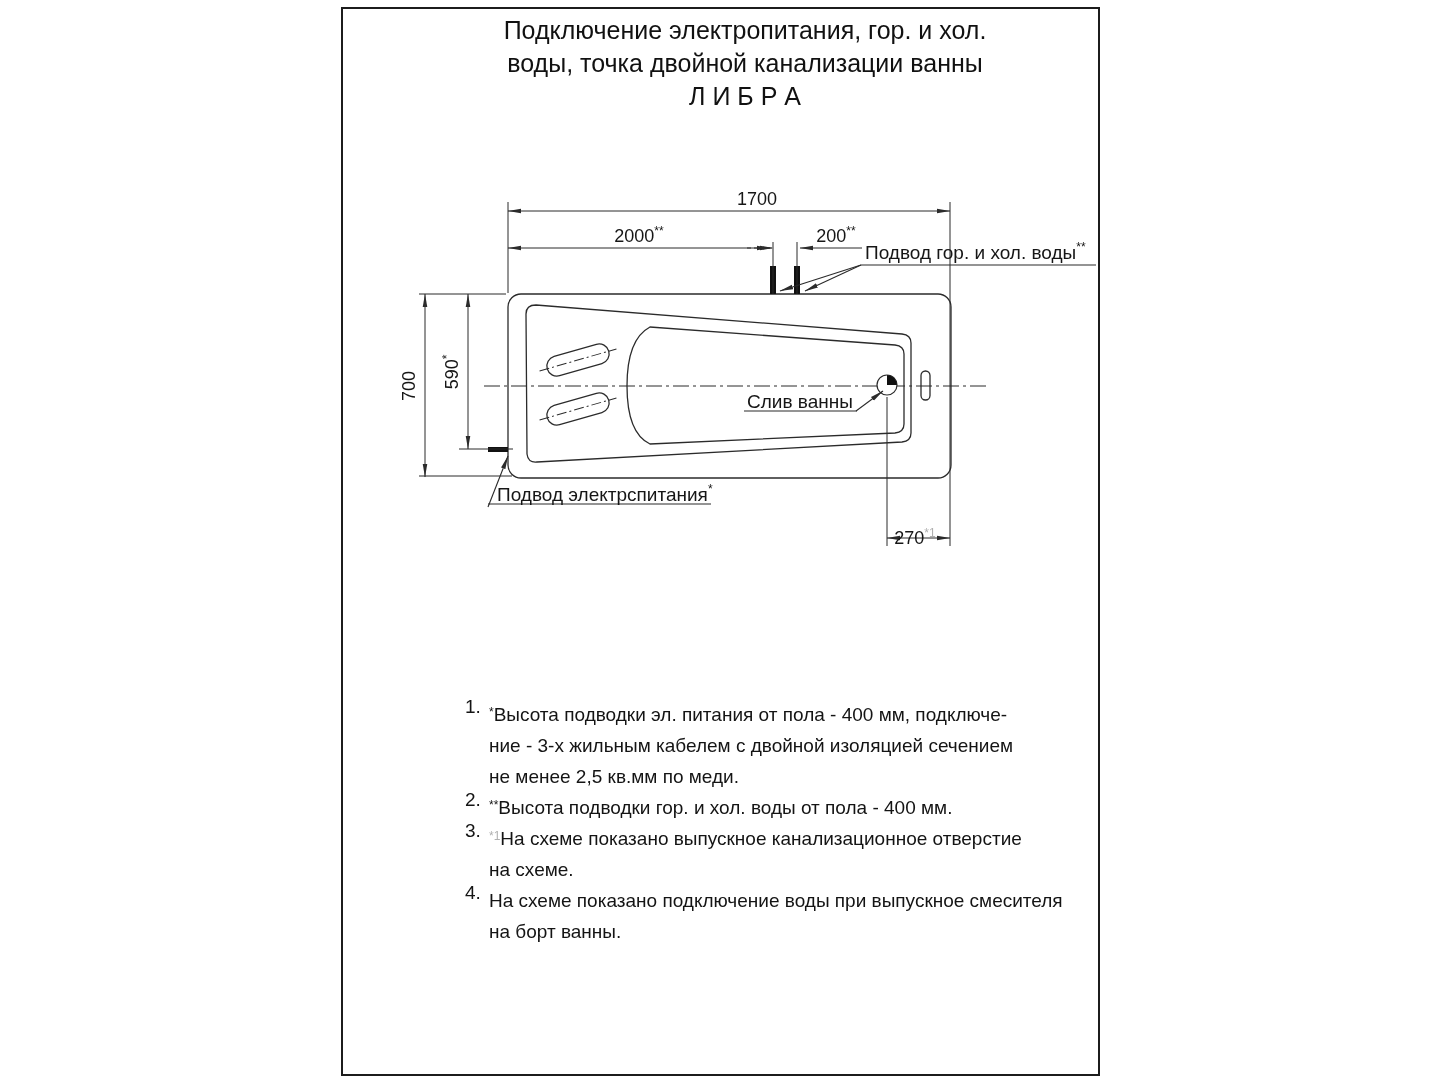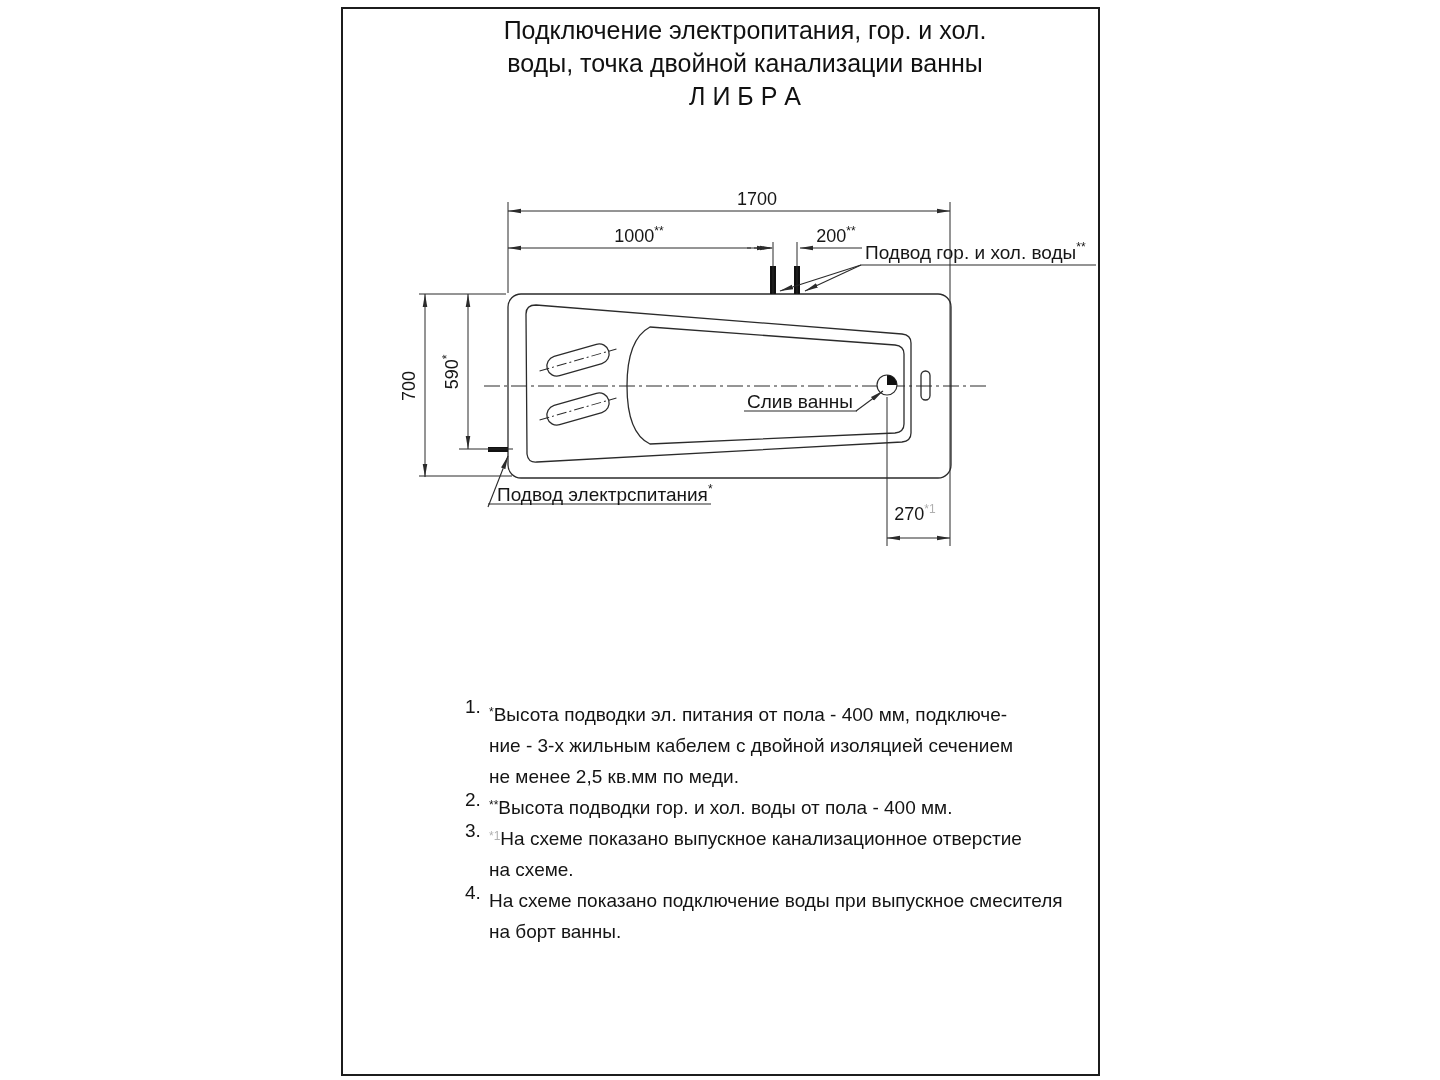--- a/index.html
+++ b/index.html
@@ -100,32 +100,32 @@
       <line x1="856" y1="411" x2="883" y2="391" marker-end="url(#arr)"></line>
       <line x1="488" y1="504" x2="711" y2="504"></line>
       <line x1="488" y1="507" x2="508" y2="456" marker-end="url(#arr)"></line>
     </g>
   </svg>
 
   <div class="txt ctr" style="left:729px; top:189px;margin-left:28px;">
     <span>1700</span>
   </div>
   <div class="txt ctr" style="left:639px; top:226px;">
-    <span>1000</span><sup>**</sup>
+    <span>2000</span><sup>**</sup>
   </div>
   <div class="txt ctr" style="left:836px; top:226px;">
     <span>200</span><sup>**</sup>
   </div>
   <div class="txt rot" style="left:409px; top:386px;">
     <span>700</span>
   </div>
   <div class="txt rot" style="left:452px; top:372px;">
     <span>590</span><sup>*</sup>
   </div>
-  <div class="txt ctr" style="left:915px; top:504px;">
+  <div class="txt ctr" style="left:915px; top:528px;">
     <span>270</span><sup class="faint">*1</sup>
   </div>
 
   <div class="txt lbl" style="left:865px; top:242px;text-align:center;">
     <span>Подвод гор. и хол. воды</span><sup>**</sup>
   </div>
   <div class="txt lbl" style="left:747px; top:391px;">
     <span>Слив ванны</span>
   </div>
   <div class="txt lbl" style="left:497px; top:484px;">

